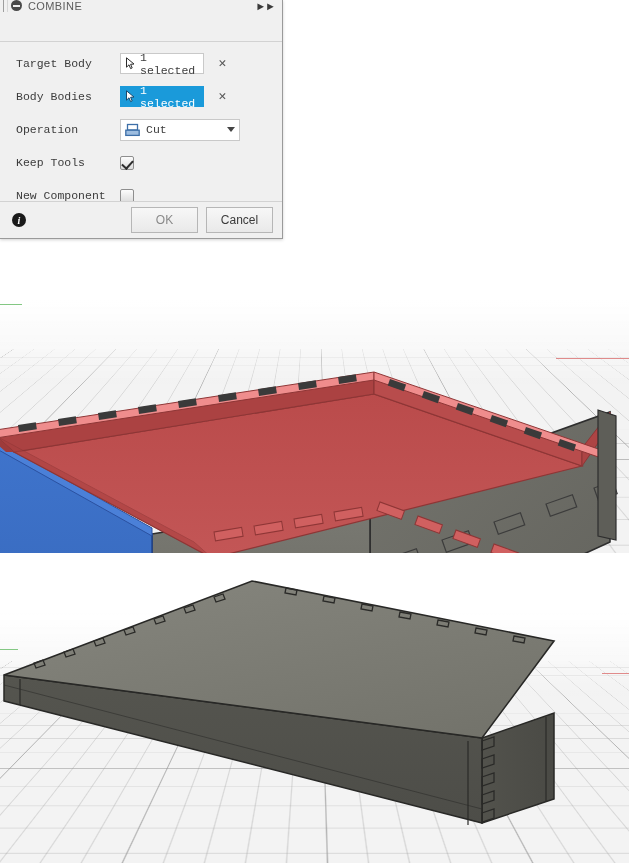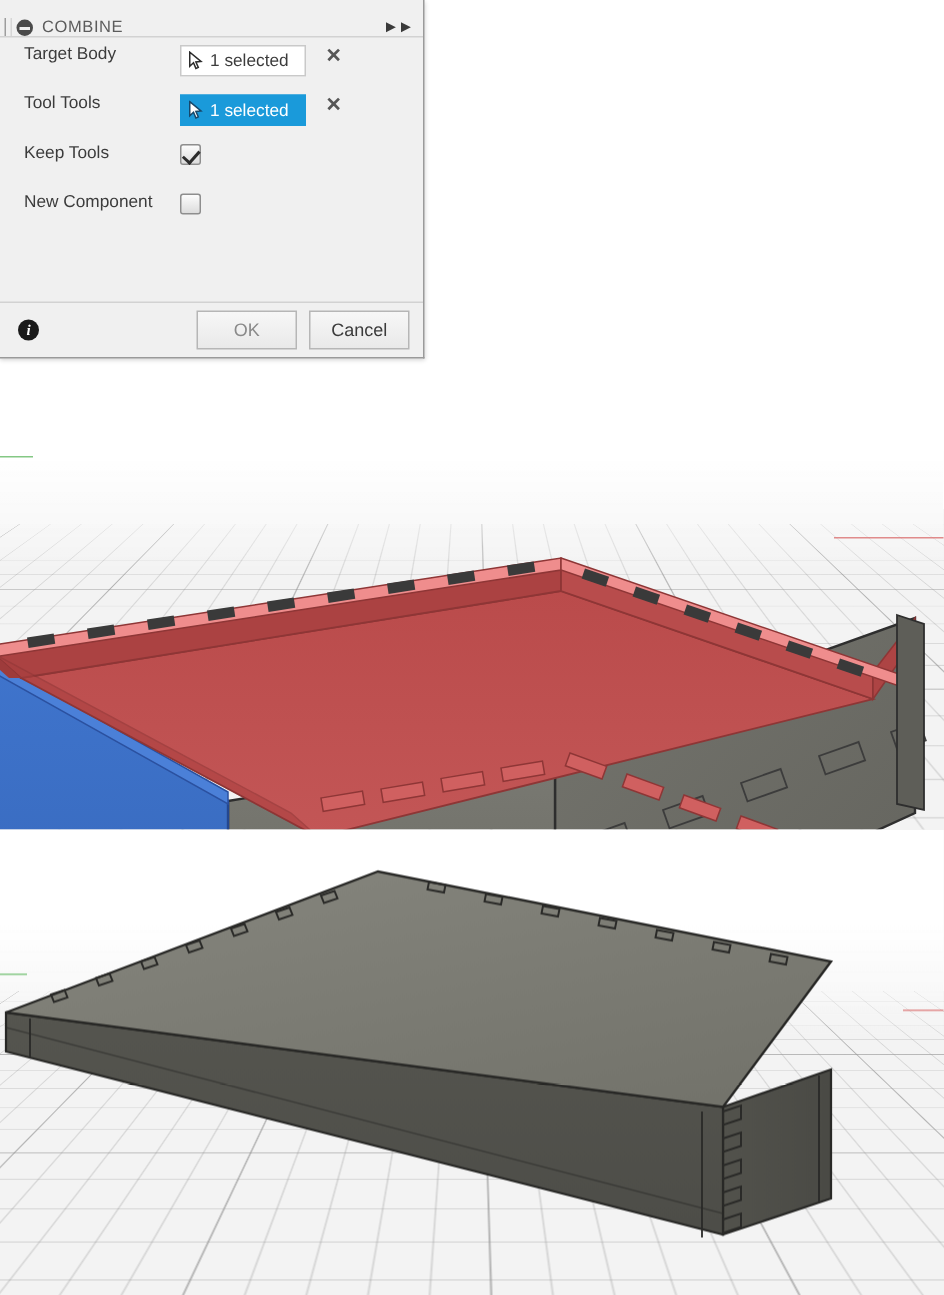--- a/index.html
+++ b/index.html
@@ -77,22 +77,22 @@
     width: 283px; height: 239px;
     background: #f0f0f0;
     border-right: 1px solid #9a9a9a;
     border-bottom: 1px solid #9a9a9a;
     box-shadow: 0 1px 3px rgba(0,0,0,.18);
     z-index: 50;
     font-size: 11.5px;
     color: #3b3b3b;
   }
   .dlg-title {
-    height: 25px;
-    display: flex; align-items: flex-end;
+    height: 42px;
+    display: flex; align-items: flex-start;
     background: #f0f0f0;
     border-bottom: 1px solid #d2d2d2;
     padding: 0 7px 0 3px;
     position: relative;
   }
   .grip {
     width: 5px; height: 12px;
     border-left: 1px solid #9d9d9d;
     border-right: 1px solid #d6d6d6;
     margin-right: 3px;
@@ -110,22 +110,22 @@
     font-size: 11px; letter-spacing: .4px; color: #5c5c5c;
     font-weight: 400;
   }
   .dlg-expand {
     margin-left: auto; font-size: 11px; color: #3a3a3a;
     letter-spacing: -1px; font-weight: bold;
   }
 
   .dlg-body { padding: 5px 0 4px 0; background: #f0f0f0; }
   .row {
-    display: flex; 
-    height: 33px; padding: 0 10px 0 16px;
+    display: flex; align-items: center;
+    height: 33px; padding: 0 10px 0 16px; font-family: Liberation Mono, monospace;
   }
   .row-label { width: 104px; flex: 0 0 104px; font-size: 11.5px; color: #3c3c3c; }
 
   .sel-btn {
     width: 84px; height: 21px;
     display: flex; align-items: center; gap: 3px;
     padding: 4px 4px;
     font-size: 11.5px;
     border: 1px solid #c9c9c9;
     background: #ffffff;
@@ -410,30 +410,41 @@
         <div class="sel-btn">
           <svg class="cursor-icon" viewBox="0 0 12 13">
             <path d="M1.5 0.8 L1.5 10.2 L4.0 7.8 L5.6 11.6 L7.2 10.9 L5.6 7.3 L9.0 7.0 Z" fill="#ffffff" stroke="#2b2b2b" stroke-width="1"></path>
           </svg>
           <span>1 selected</span>
         </div>
         <span class="clear-x">✕</span>
       </div>
 
       <div class="row">
-        <span class="row-label">Tool Tools</span>
+        <span class="row-label">Body Bodies</span>
         <div class="sel-btn active">
           <svg class="cursor-icon" viewBox="0 0 12 13">
             <path d="M1.5 0.8 L1.5 10.2 L4.0 7.8 L5.6 11.6 L7.2 10.9 L5.6 7.3 L9.0 7.0 Z" fill="#ffffff" stroke="#17486b" stroke-width="1"></path>
           </svg>
           <span>1 selected</span>
         </div>
         <span class="clear-x">✕</span>
       </div>
 
+      <div class="row">
+        <span class="row-label">Operation</span>
+        <div class="dropdown">
+          <svg class="op-icon" viewBox="0 0 15 14">
+            <rect x="2.5" y="1.5" width="10" height="5.5" fill="#ffffff" stroke="#3d6fa8" stroke-width="1.3"></rect>
+            <rect x="0.8" y="7.2" width="13.4" height="5.2" fill="#9dbde0" stroke="#3d6fa8" stroke-width="1.3"></rect>
+          </svg>
+          <span>Cut</span>
+          <span class="caret"></span>
+        </div>
+      </div>
 
       <div class="row">
         <span class="row-label">Keep Tools</span>
         <div class="cbox checked"></div>
       </div>
 
       <div class="row">
         <span class="row-label">New Component</span>
         <div class="cbox"></div>
       </div>

